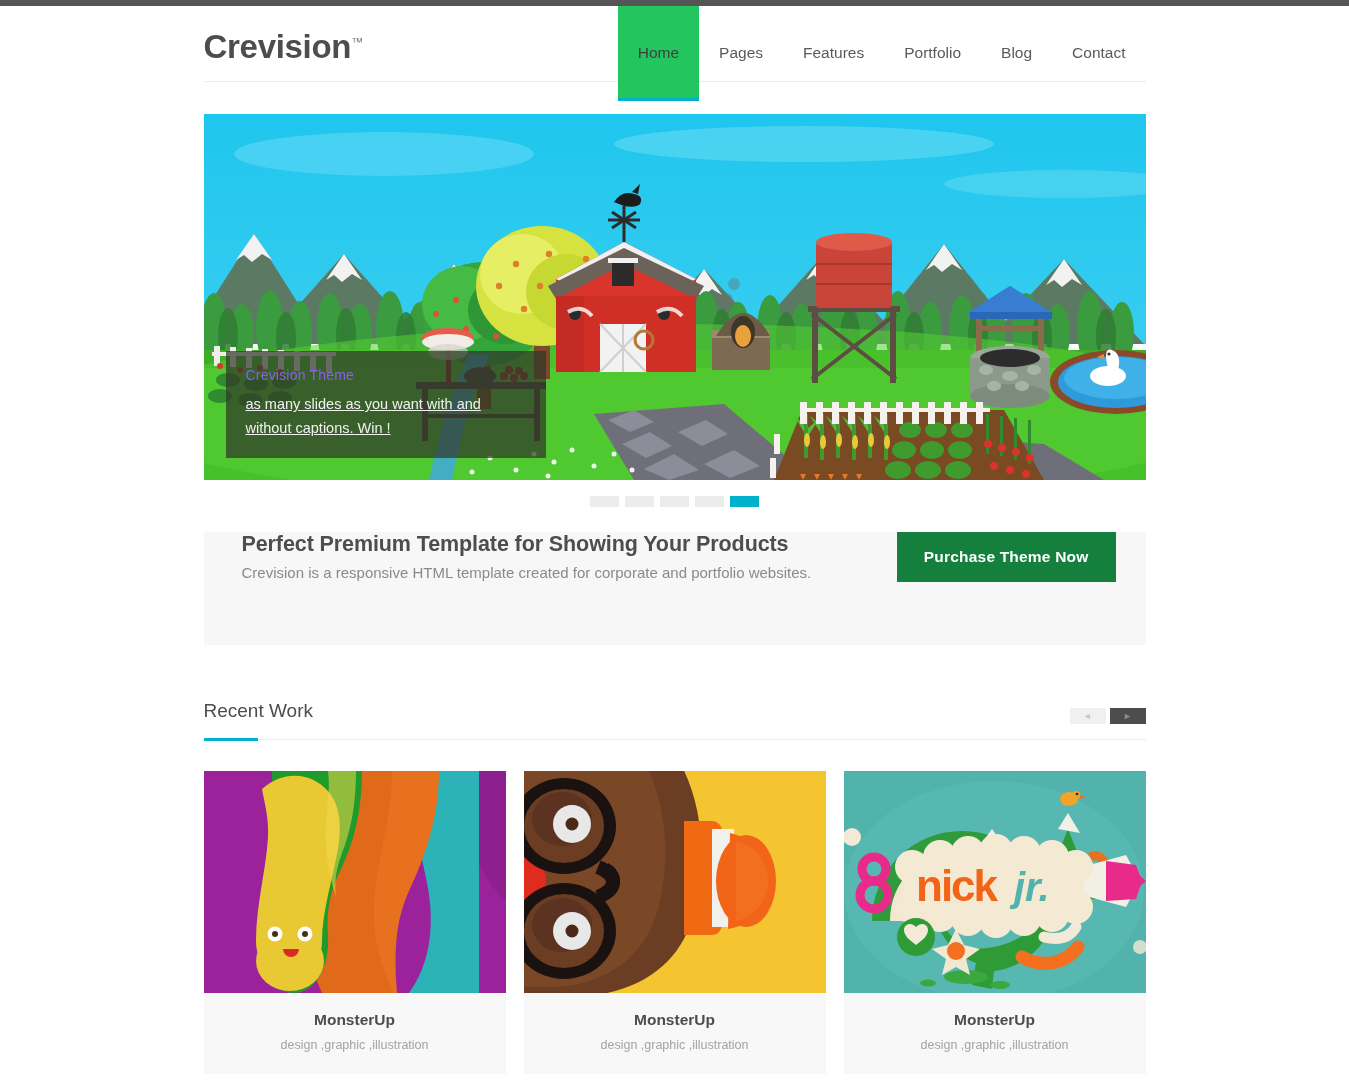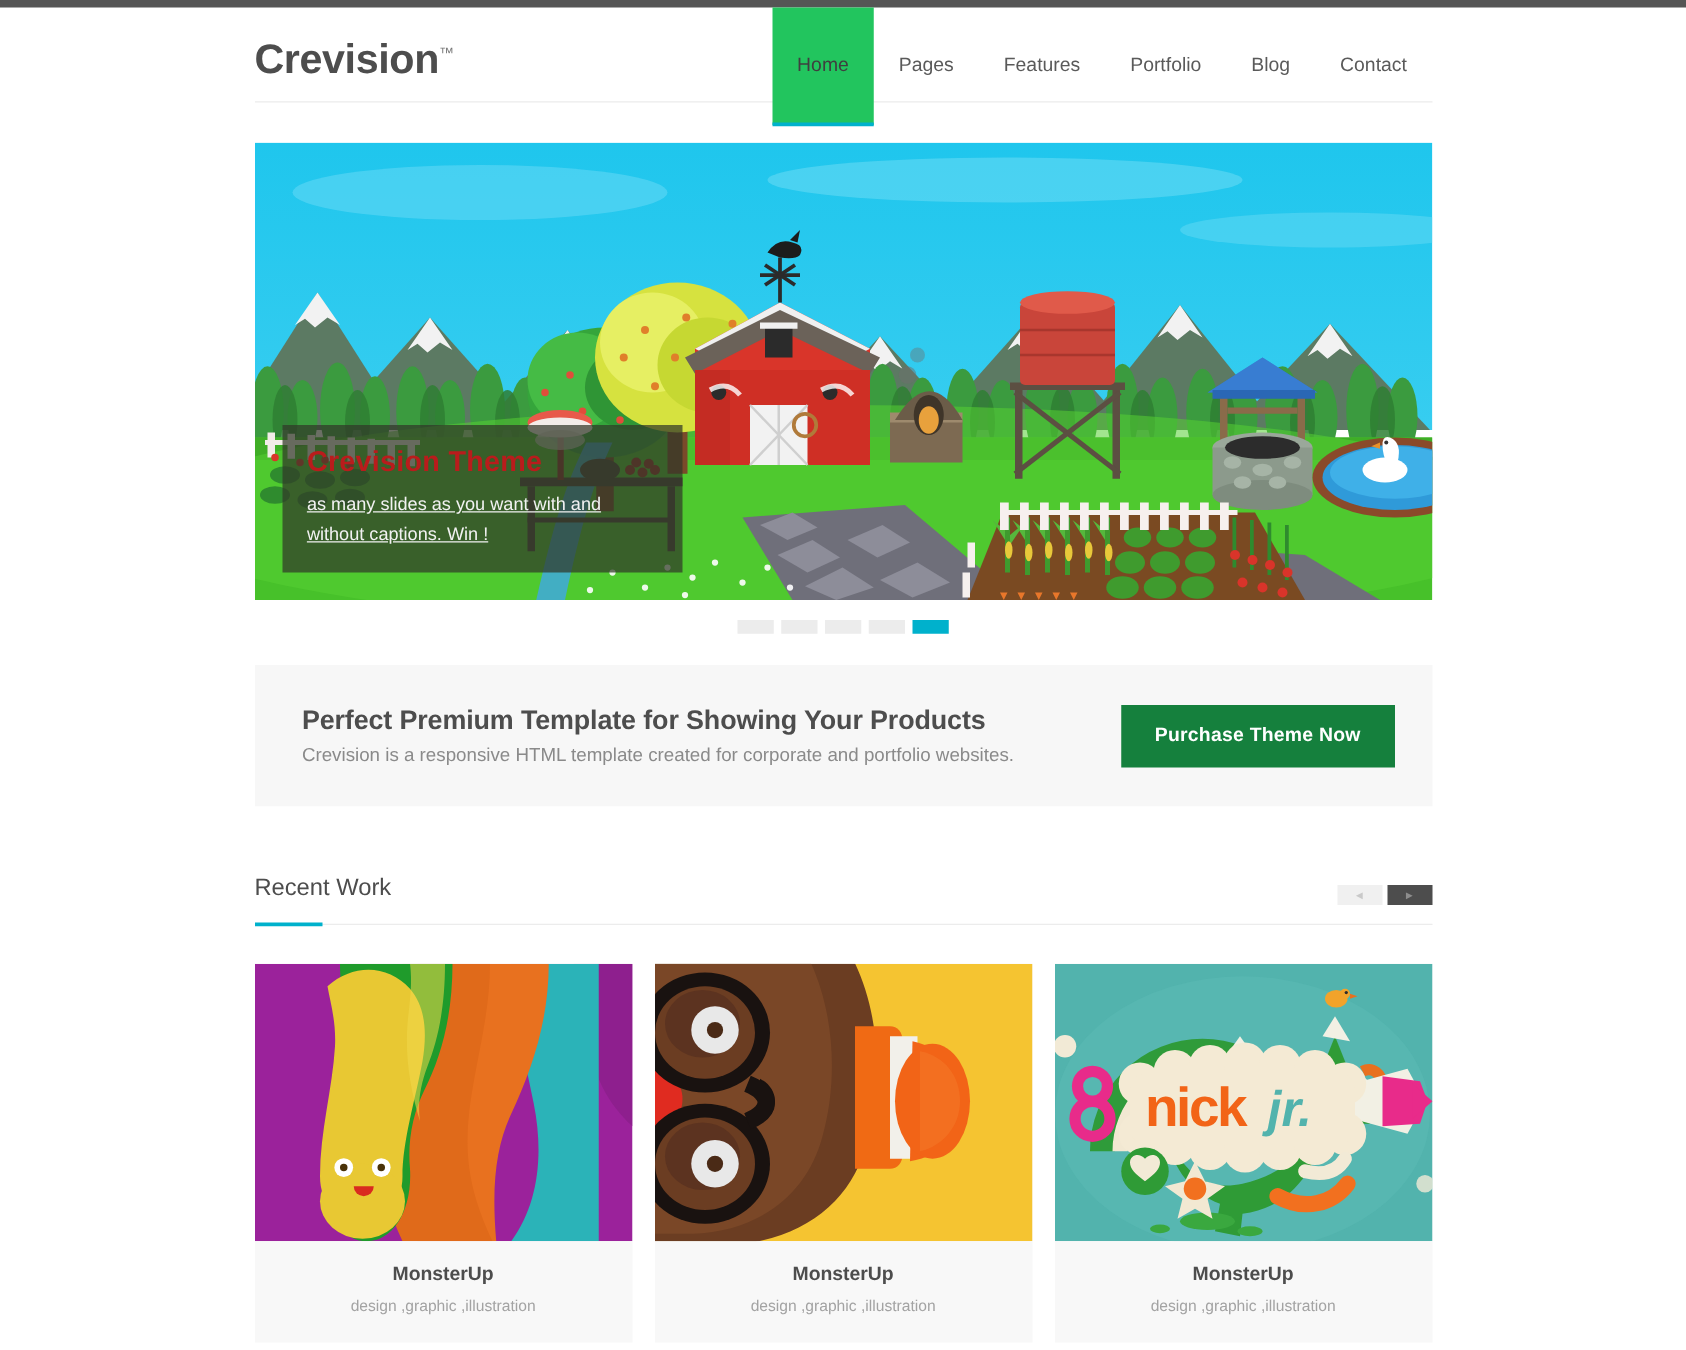--- a/index.html
+++ b/index.html
@@ -101,23 +101,23 @@
 
   .caption {
     position: absolute;
     left: 22px;
     bottom: 22px;
     width: 320px;
     background: rgba(48,56,40,0.72);
     padding: 16px 20px 18px 20px;
   }
   .caption h2 {
-    font-size: 23px;
-    font-weight: bold;
-    color: #b91c1c;
+    font-size: 14px;
+    font-weight: normal;
+    color: #8b5cf6;
     margin-bottom: 10px;
     letter-spacing: 0.2px;
   }
   .caption p {
     font-size: 14.5px;
     color: #f2f2f2;
     line-height: 1.62;
     text-decoration: underline;
   }
 
@@ -135,21 +135,21 @@
     cursor: pointer;
   }
   .pager span.on { background: #00b1cc; }
 
   
   .promo {
     margin-top: 25px;
     background: #f7f7f7;
     height: 113px;
     display: flex;
-    align-items: center;
+    align-items: flex-start;
     padding: 0 30px 0 38px;
   }
   .promo-text { flex: 1; }
   .promo h3 {
     font-size: 21.5px;
     font-weight: bold;
     color: #4d4d4d;
     margin-bottom: 7px;
     letter-spacing: -0.1px;
   }

